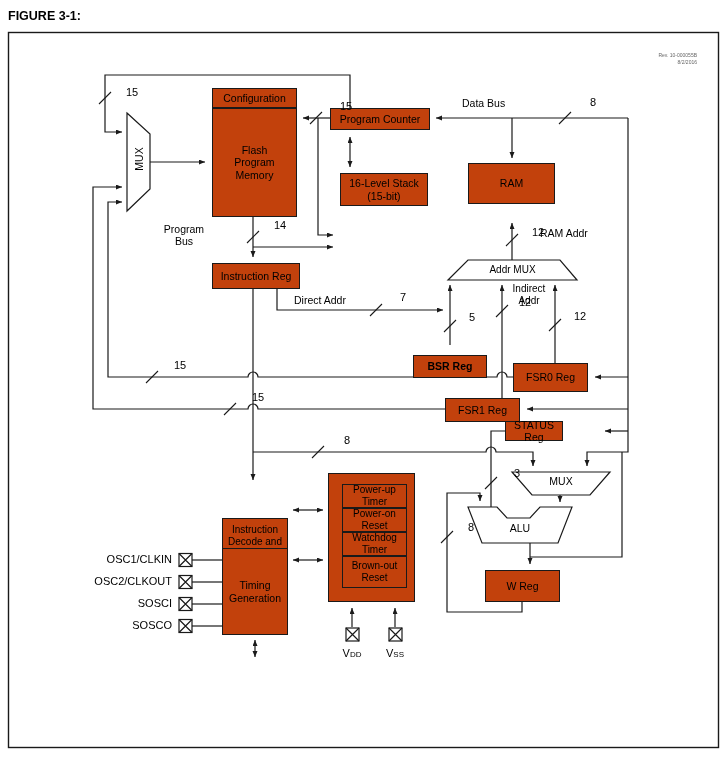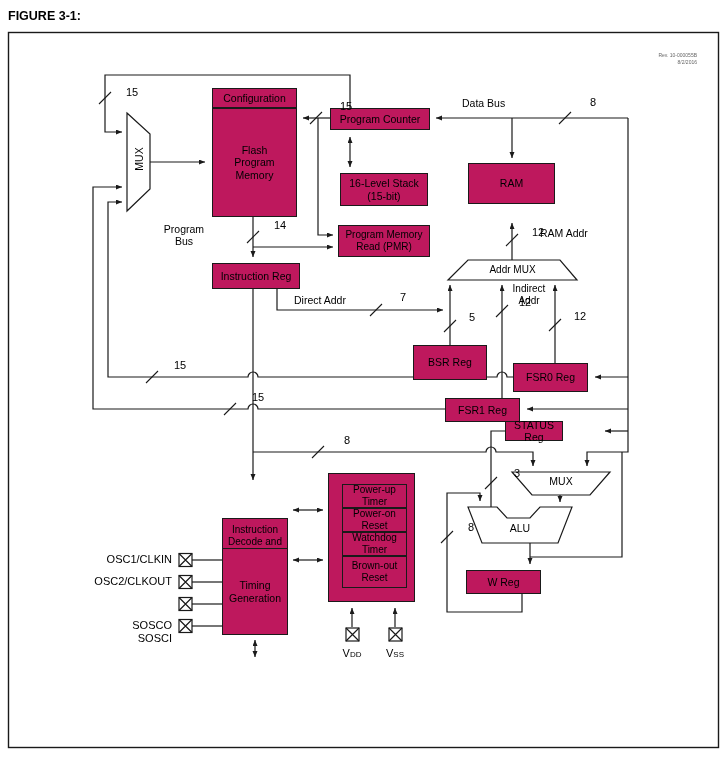--- a/index.html
+++ b/index.html
@@ -1,19 +1,19 @@
 <!DOCTYPE html>
 <html><head>
 <meta charset="utf-8">
 <style>
   html,body{margin:0;padding:0;background:#fff;}
   #stage{position:relative;width:727px;height:757px;background:#fff;
          font-family:"Liberation Sans",sans-serif;color:#000;overflow:hidden;}
   .ttl{position:absolute;font-weight:bold;font-size:12.5px;white-space:nowrap;}
-  .box{position:absolute;border:1.2px solid #1a1a1a;background:#be185d;
+  .box{position:absolute;border:1.2px solid #1a1a1a;background:#c2410c;
        display:flex;align-items:center;justify-content:center;text-align:center;
        font-size:10.5px;line-height:1.18;white-space:pre-line;box-sizing:border-box;}
   .box.f10{font-size:10px;}
   .lbl{position:absolute;font-size:10.5px;line-height:1.15;white-space:pre-line;}
   .lbl.center{text-align:center;}
   .num{position:absolute;font-size:11px;white-space:nowrap;margin-left:40px;}
   .rot{transform:rotate(-90deg);}
   .pinlbl{position:absolute;font-size:11px;text-align:right;white-space:nowrap;}
   .sub{font-size:8px;}
   .rev{position:absolute;font-size:5px;line-height:1.3;color:#666;text-align:right;}
@@ -156,28 +156,26 @@
   </svg>
 
   <div class="box" style="left:212px;top:88px;width:85px;height:20px;">Configuration</div>
   <div class="box" style="left:212px;top:108px;width:85px;height:109px;">Flash
 Program
 Memory</div>
   <div class="box" style="left:330px;top:108px;width:100px;height:22px;">Program Counter</div>
   <div class="box" style="left:340px;top:173px;width:88px;height:33px;">16-Level Stack
 (15-bit)</div>
   <div class="box" style="left:468px;top:163px;width:87px;height:41px;">RAM</div>
-  <div class="box f10" style="left:338px;top:225px;width:92px;height:32px;">Program Memory
-Read (PMR)</div>
   <div class="box" style="left:212px;top:263px;width:88px;height:26px;">Instruction Reg</div>
-  <div class="box" style="left:413px;top:345px;width:74px;height:35px;">BSR Reg</div>
+  <div class="box" style="left:413px;top:355px;width:74px;height:23px;font-weight:bold;">BSR Reg</div>
   <div class="box" style="left:513px;top:363px;width:75px;height:29px;">FSR0 Reg</div>
   <div class="box" style="left:445px;top:398px;width:75px;height:24px;">FSR1 Reg</div>
   <div class="box" style="left:505px;top:421px;width:58px;height:20px;">STATUS Reg</div>
-  <div class="box" style="left:466px;top:570px;width:75px;height:24px;">W Reg</div>
+  <div class="box" style="left:485px;top:570px;width:75px;height:32px;">W Reg</div>
   <div class="box f10" style="left:222px;top:486px;width:66px;height:47px;margin-top:32px;">Instruction
 Decode and
 Control</div>
   <div class="box" style="left:222px;top:548px;width:66px;height:87px;">Timing
 Generation</div>
 
   <div class="box" style="left:328px;top:473px;width:87px;height:129px;"></div>
   <div class="box f10" style="left:342px;top:484px;width:65px;height:24px;">Power-up
 Timer</div>
   <div class="box f10" style="left:342px;top:508px;width:65px;height:24px;">Power-on
@@ -210,18 +208,18 @@
   <div class="num" style="left:428px;top:521px;">8</div>
   <div class="num" style="left:492px;top:226px;">12</div>
   <div class="num" style="left:479px;top:296px;">12</div>
   <div class="num" style="left:534px;top:310px;">12</div>
   <div class="num" style="left:360px;top:291px;">7</div>
   <div class="num" style="left:429px;top:311px;">5</div>
   <div class="num" style="left:474px;top:467px;">3</div>
 
   <div class="pinlbl" style="left:72px;top:553px;width:100px;">OSC1/CLKIN</div>
   <div class="pinlbl" style="left:72px;top:575px;width:100px;">OSC2/CLKOUT</div>
-  <div class="pinlbl" style="left:72px;top:632px;width:100px;">SOSCI</div>
+  <div class="pinlbl" style="left:72px;top:597px;width:100px;">SOSCI</div>
   <div class="pinlbl" style="left:72px;top:619px;width:100px;">SOSCO</div>
   <div class="lbl center" style="left:332px;top:647px;width:40px;font-size:11px;"><span>V</span><span class="sub">DD</span></div>
   <div class="lbl center" style="left:375px;top:647px;width:40px;font-size:11px;"><span>V</span><span class="sub">SS</span></div>
 
 </div>
 
 </body></html>

